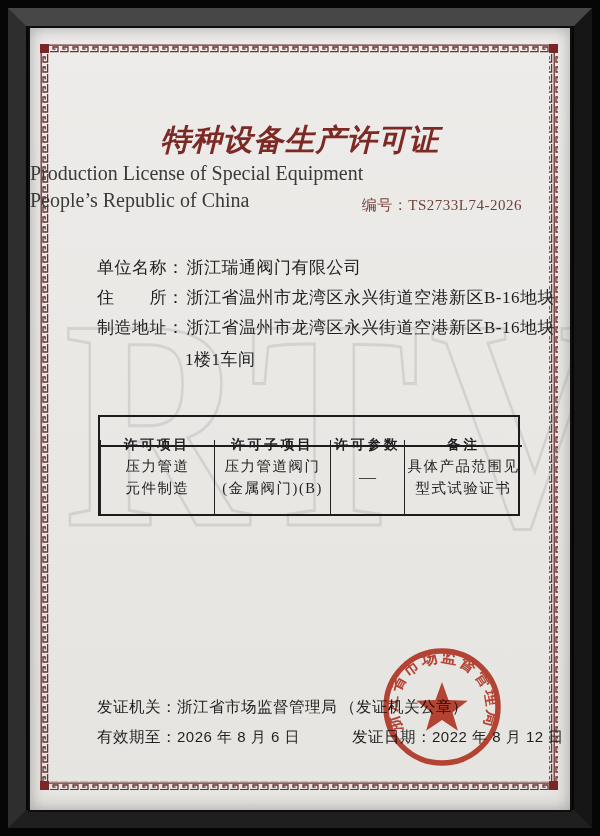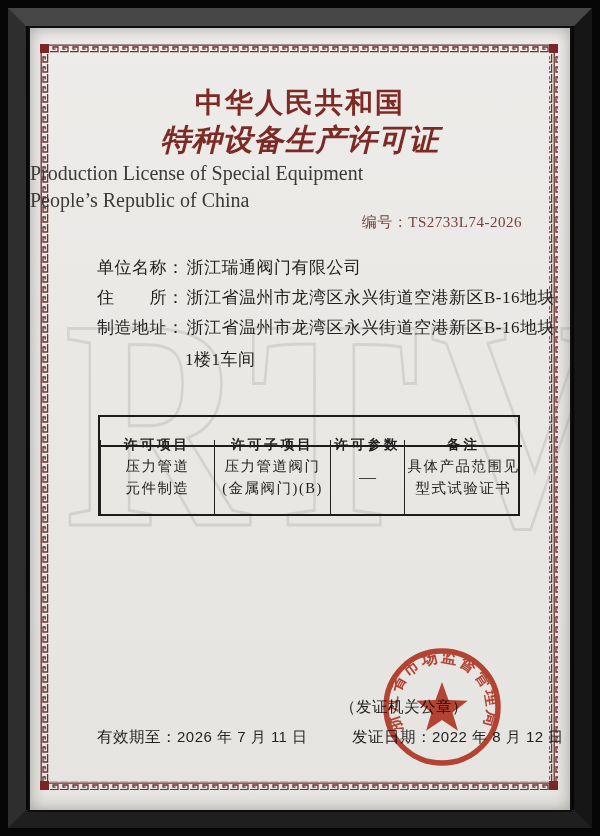--- a/index.html
+++ b/index.html
@@ -38,21 +38,21 @@
   }
   
   .content{position:absolute;inset:0;z-index:2;color:#1f1f1f;}
   .abs{position:absolute;}
   .c-title{width:100%;text-align:center;color:#7e2a24;font-weight:bold;}
   .t1{top:56px;font-size:28px;letter-spacing:2px;}
   .t2{top:92px;font-size:30px;letter-spacing:1px;font-style:italic;}
   .e-title{width:100%;text-align:left;color:#3a3a3a;font-size:20px;font-family:"Liberation Serif",serif;}
   .e1{top:134px;}
   .e2{top:161px;}
-  .serial{top:185px;right:48px;font-size:15px;color:#74403a;letter-spacing:.5px;}
+  .serial{top:168px;right:48px;font-size:15px;color:#74403a;letter-spacing:.5px;}
   .field{left:67px;font-size:17px;letter-spacing:.5px;white-space:nowrap;}
   .f0{top:228px;} .f1{top:258px;} .f2{top:288px;}
   .f3{top:320px;left:155px;} .f4{top:349px;left:88px;}
   .field .lbl{margin-right:2px;}
   
   .lic-table{
     position:absolute;left:68px;top:387px;width:422px;height:101px;
     box-sizing:border-box;border:2px solid #1c1c1c;
     display:grid;grid-template-columns:114px 116px 74px 118px;grid-template-rows:23px 1fr;
     background:transparent;
@@ -99,21 +99,20 @@
     <rect x="0" y="0" width="9" height="9" fill="#7a2626"></rect>
     <rect x="509" y="0" width="9" height="9" fill="#7a2626"></rect>
     <rect x="0" y="737" width="9" height="9" fill="#7a2626"></rect>
     <rect x="509" y="737" width="9" height="9" fill="#7a2626"></rect>
   </svg>
 
   <div class="watermark">RTV</div>
 
   <div class="content">
 
-    <div class="abs c-title t1">中华人民共和国</div>
     <div class="abs c-title t2">特种设备生产许可证</div>
     <div class="abs e-title e1">Production License of Special Equipment</div>
     <div class="abs e-title e2">People’s Republic of China</div>
 
     <div class="abs serial">
       <span>编号：</span><span>TS2733L74-2026</span>
     </div>
 
     <div class="abs field f0">
       <span class="lbl">单位名称：</span><span>浙江瑞通阀门有限公司</span>
@@ -133,23 +132,26 @@
       <div class="th">备注</div>
       <div class="td">压力管道
 元件制造</div>
       <div class="td">压力管道阀门
 (金属阀门)(B)</div>
       <div class="td td-dash">—</div>
       <div class="td">具体产品范围见
 型式试验证书</div>
     </div>
 
+    <div class="abs foot fl1">
+      <span>发证机关：</span><span>浙江省市场监督管理局</span>
+    </div>
     <div class="abs foot fl2">（发证机关公章）</div>
     <div class="abs foot fl3">
-      <span>有效期至：</span><span class="num">2026 年 7 月 11 日</span>
+      <span>有效期至：</span><span class="num">2026 年 8 月 6 日</span>
     </div>
     <div class="abs foot fl4">
       <span>发证日期：</span><span class="num">2022 年 8 月 12 日</span>
     </div>
 
   </div>
 
   <svg class="seal" width="136" height="136" viewBox="0 0 136 136" aria-hidden="true">
     <circle cx="68" cy="70" r="56" fill="none" stroke="#c23a28" stroke-width="5.5"></circle>
     <polygon fill="#c23a28" points="68,45 74.5,63.1 93.7,63.7 78.5,75.4 83.9,93.8 68,83 52.1,93.8 57.5,75.4 42.3,63.7 61.5,63.1"></polygon>

